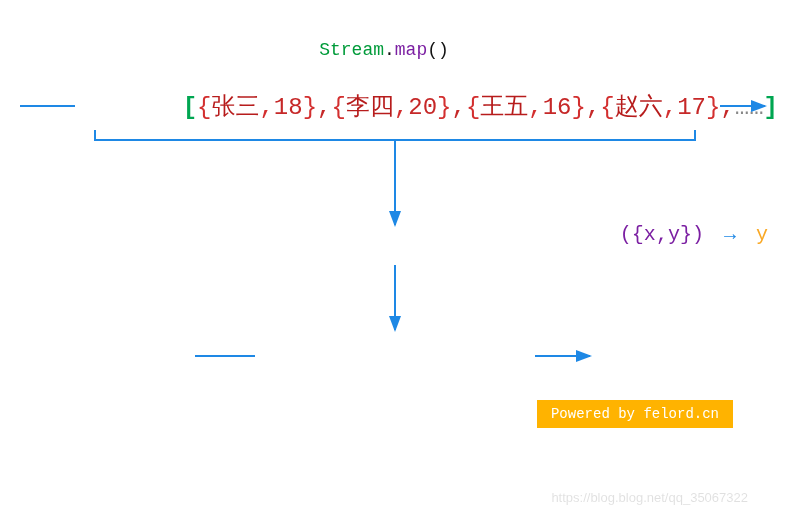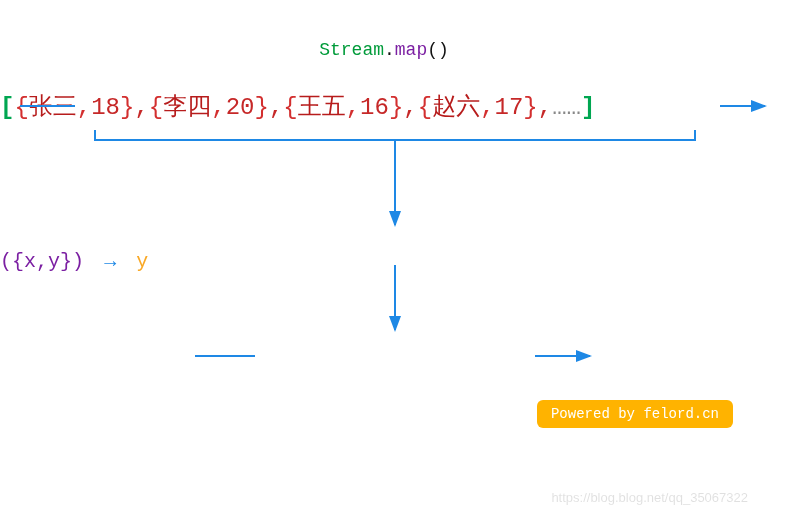--- a/index.html
+++ b/index.html
@@ -13,49 +13,48 @@
     position: relative;
     overflow: hidden;
   }
   .canvas { position: relative; width: 768px; height: 513px; }
   .title { position: absolute; top: 40px; width: 100%; text-align: center; font-size: 18px; }
   .title .cls { color: #009b3a; }
   .title .dot { color: #111; }
   .title .method { color: #7b1fa2; }
   .title .paren { color: #111; }
 
-  .row1 { position: absolute; top: 90px; left: 0; width: 100%; text-align: left; font-size: 24px; white-space: nowrap; }
+  .row1 { position: absolute; top: 90px; left: 10px; width: 100%; text-align: right; font-size: 24px; white-space: nowrap; }
 
   .bracket { color: #00a651; font-weight: bold; }
   .curly { color: #d32f2f; }
   .name { color: #b71c1c; }
   .num { color: #c62828; }
   .comma { color: #c62828; }
   .dots { color: #888; }
 
-  .lambda { position: absolute; top: 250px; width: 100%; text-align: left; font-size: 20px; }
+  .lambda { position: absolute; top: 223px; width: 100%; text-align: right; font-size: 20px; }
   .lambda .paren { color: #7b1fa2; }
   .lambda .inner { color: #7b1fa2; }
   .lambda .arrow { color: #1e88e5; margin: 0 8px; }
   .lambda .result { color: #f9a825; }
 
   .row2 { position: absolute; top: 340px; width: 100%; text-align: center; font-size: 24px; }
   .row2 .orange { color: #f9a825; }
   .row2 .comma2 { color: #333; }
 
   .badge {
     position: absolute;
     right: 35px;
     top: 400px;
     background: #ffb300;
     color: #ffffff;
     padding: 6px 14px;
     font-size: 14px;
     font-family: "Courier New", monospace;
-    border-radius: 6px;
   }
 
   .watermark {
     position: absolute;
     right: 20px;
     bottom: 8px;
     color: rgba(0,0,0,0.12);
     font-size: 13px;
     font-family: Arial, sans-serif;
   }

